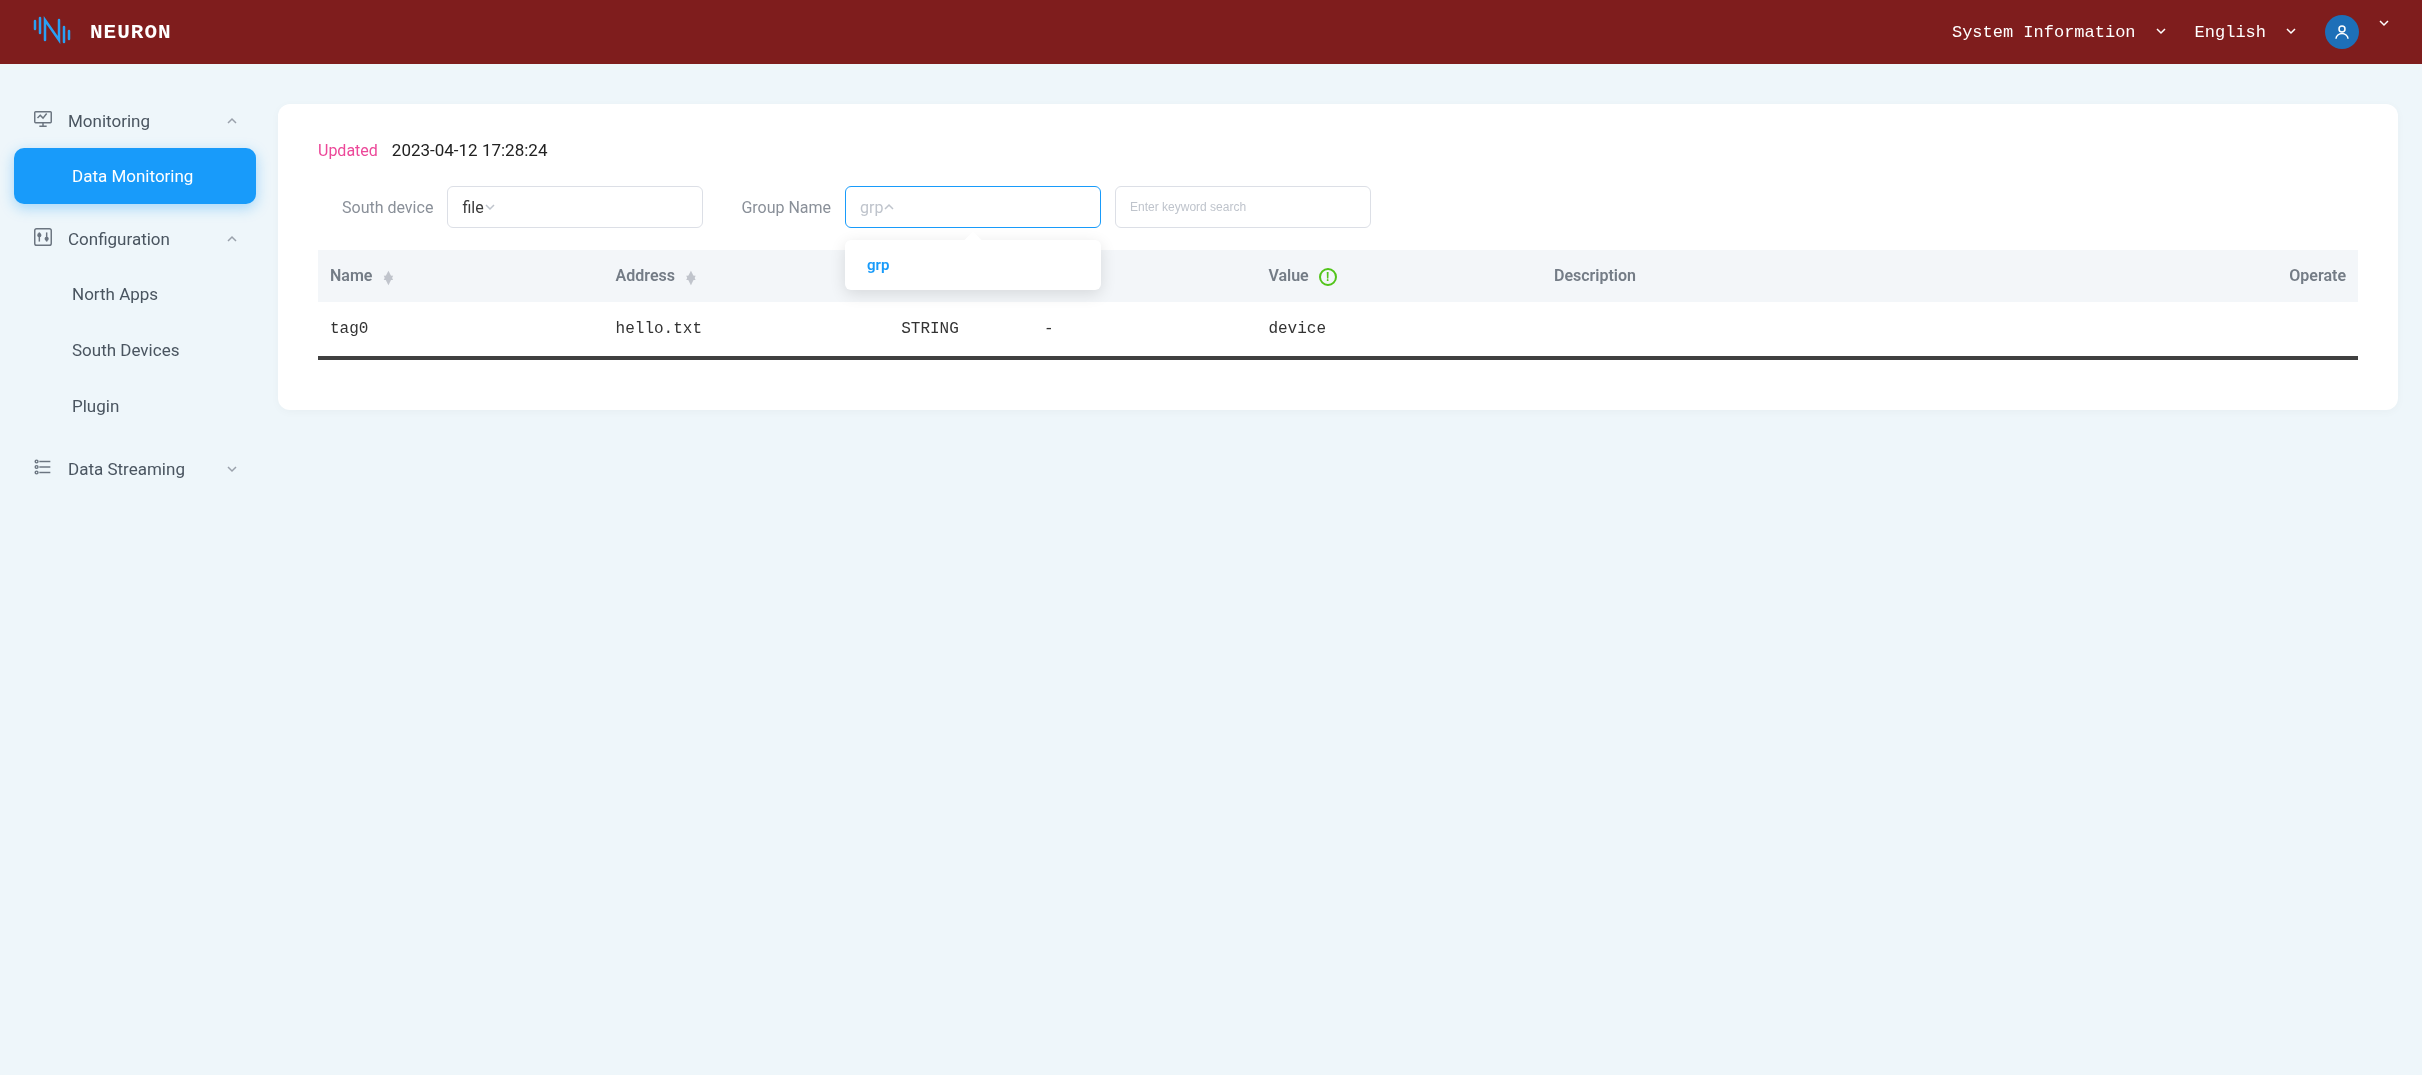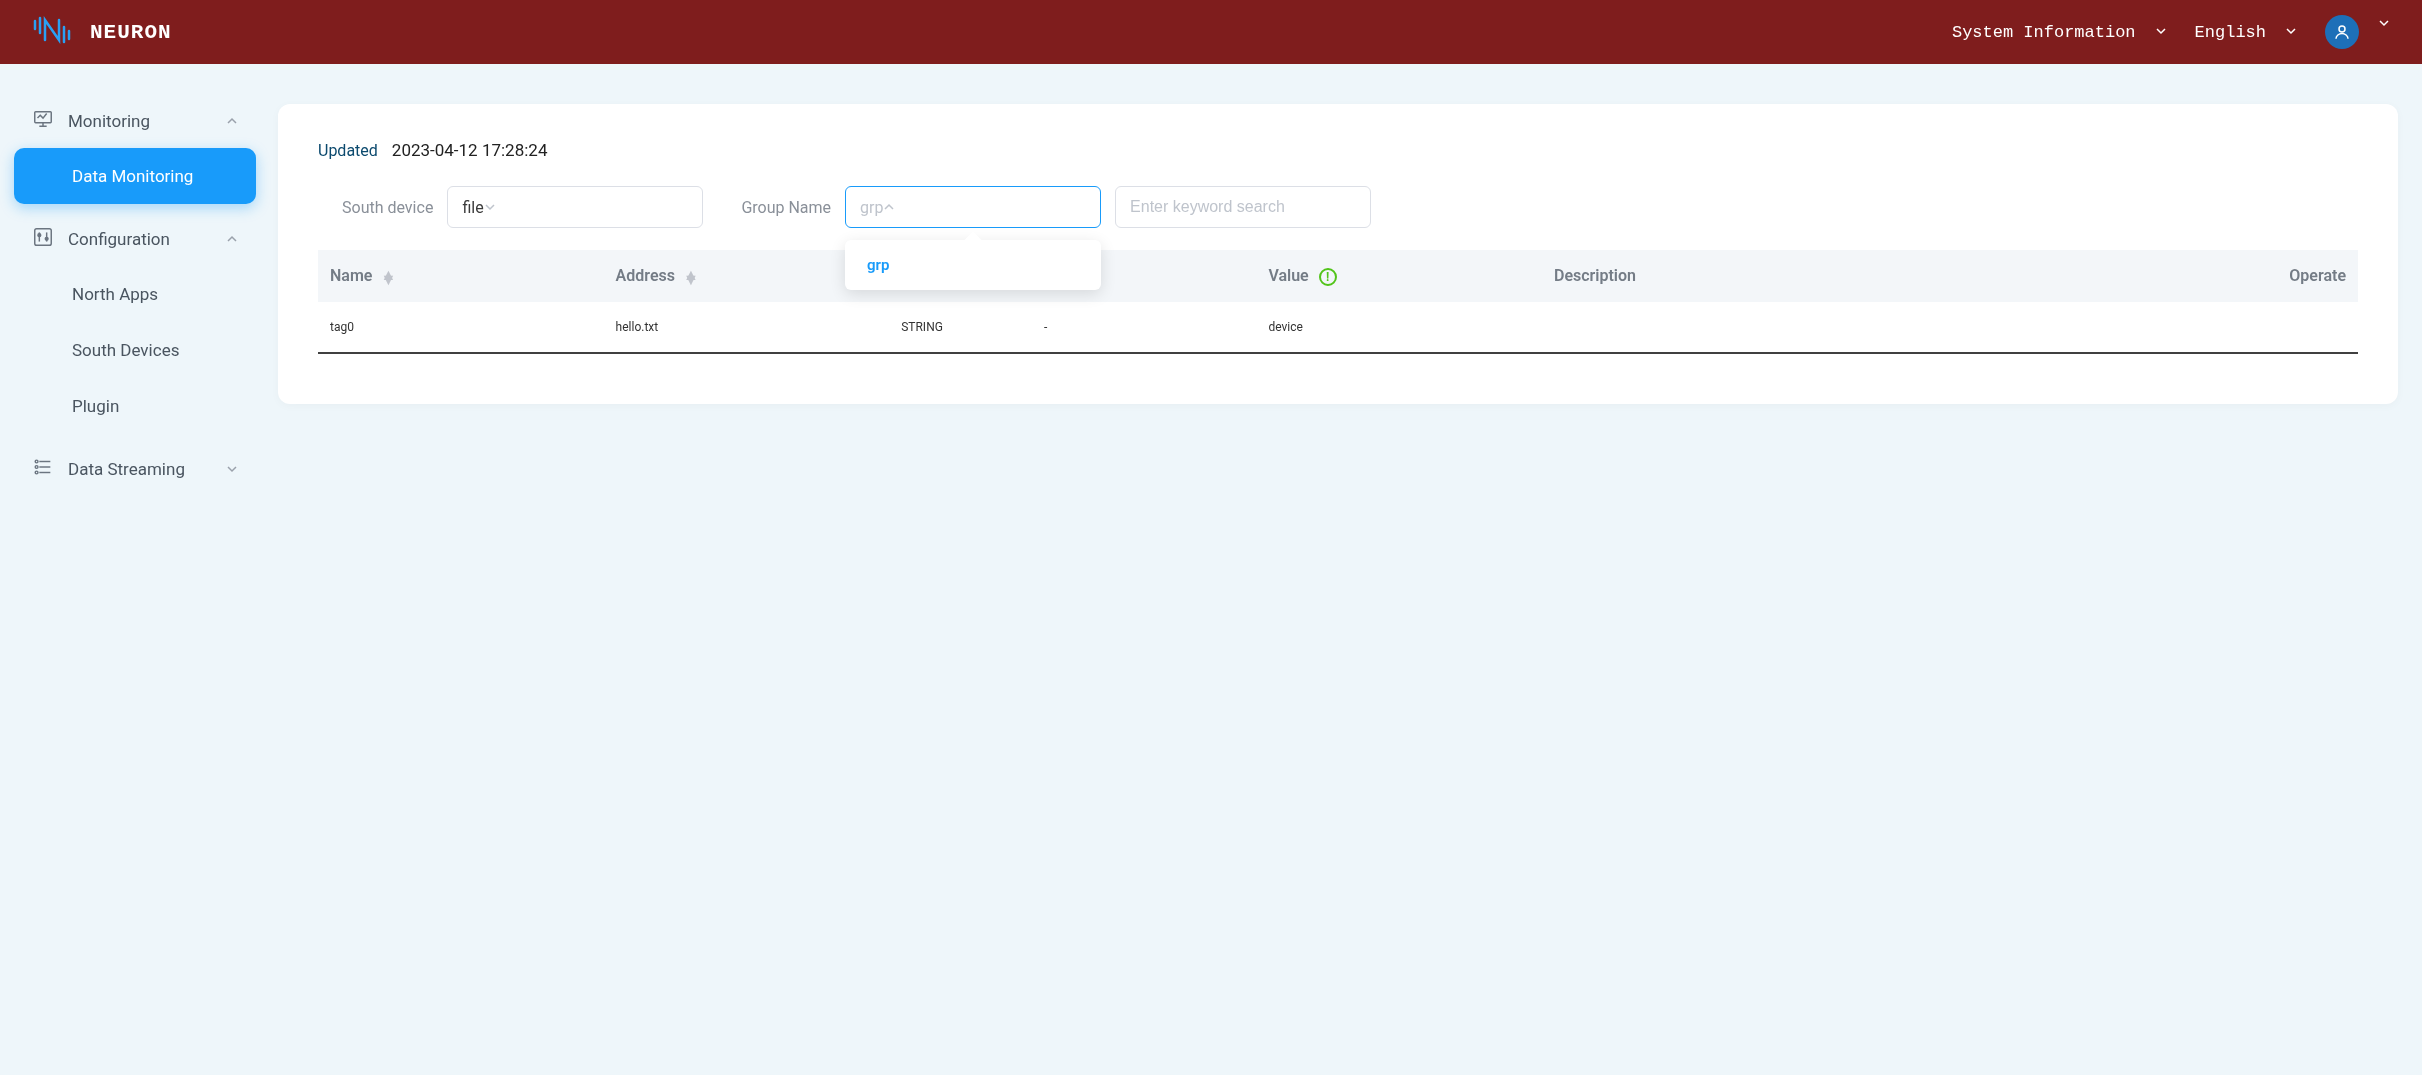--- a/index.html
+++ b/index.html
@@ -94,21 +94,21 @@
     border-radius: 12px;
     padding: 36px 40px 50px;
     box-shadow: 0 2px 10px rgba(0,0,0,0.03);
   }
   .updated-row {
     display: flex;
     align-items: center;
     gap: 14px;
     margin-bottom: 26px;
   }
-  .label-muted { color: #0c4a6e; font-size: 16px; }
+  .label-muted { color: #ec4899; font-size: 16px; }
   .updated-value { color: #222; font-size: 17px; }
   .filter-row {
     display: flex;
     align-items: center;
     gap: 14px;
     margin-bottom: 22px;
     position: relative;
   }
   .filter-label { color: #8a9099; font-size: 16px; margin-left: 24px; }
   .select-box {
@@ -127,21 +127,21 @@
   .select-box.focused {
     border-color: #189bfa;
   }
   .select-box .placeholder { color: #bfc4cc; }
   .search-input {
     border: 1px solid #dcdfe6;
     border-radius: 6px;
     height: 42px;
     padding: 0 14px;
     min-width: 256px;
-    font-size: 16px;
+    font-size: 12px;
     outline: none;
     color: #333;
   }
   .search-input::placeholder { color: #bfc4cc; }
   .dropdown {
     position: absolute;
     top: 54px;
     background: #fff;
     border-radius: 6px;
     box-shadow: 0 4px 16px rgba(0,0,0,0.12);
@@ -176,23 +176,24 @@
     text-align: left;
     padding: 16px 12px;
     color: #747c86;
     font-weight: 600;
     font-size: 16px;
   }
   .table thead th:last-child { text-align: right; }
   .sort-icons { display: inline-flex; flex-direction: column; margin-left: 4px; vertical-align: middle; line-height: 5px; color: #c0c4cc;}
   .table tbody td {
     padding: 18px 12px;
-    border-bottom: 2px solid #404040;
+    border-bottom: 4px solid #404040;
     color: #333;
-    font-size: 12px;
+    font-size: 16px;
+    font-family: Liberation Mono, monospace;
   }
   .info-icon {
     display: inline-flex;
     align-items: center;
     justify-content: center;
     width: 18px;
     height: 18px;
     border: 2px solid #52c41a;
     border-radius: 50%;
     color: #52c41a;

